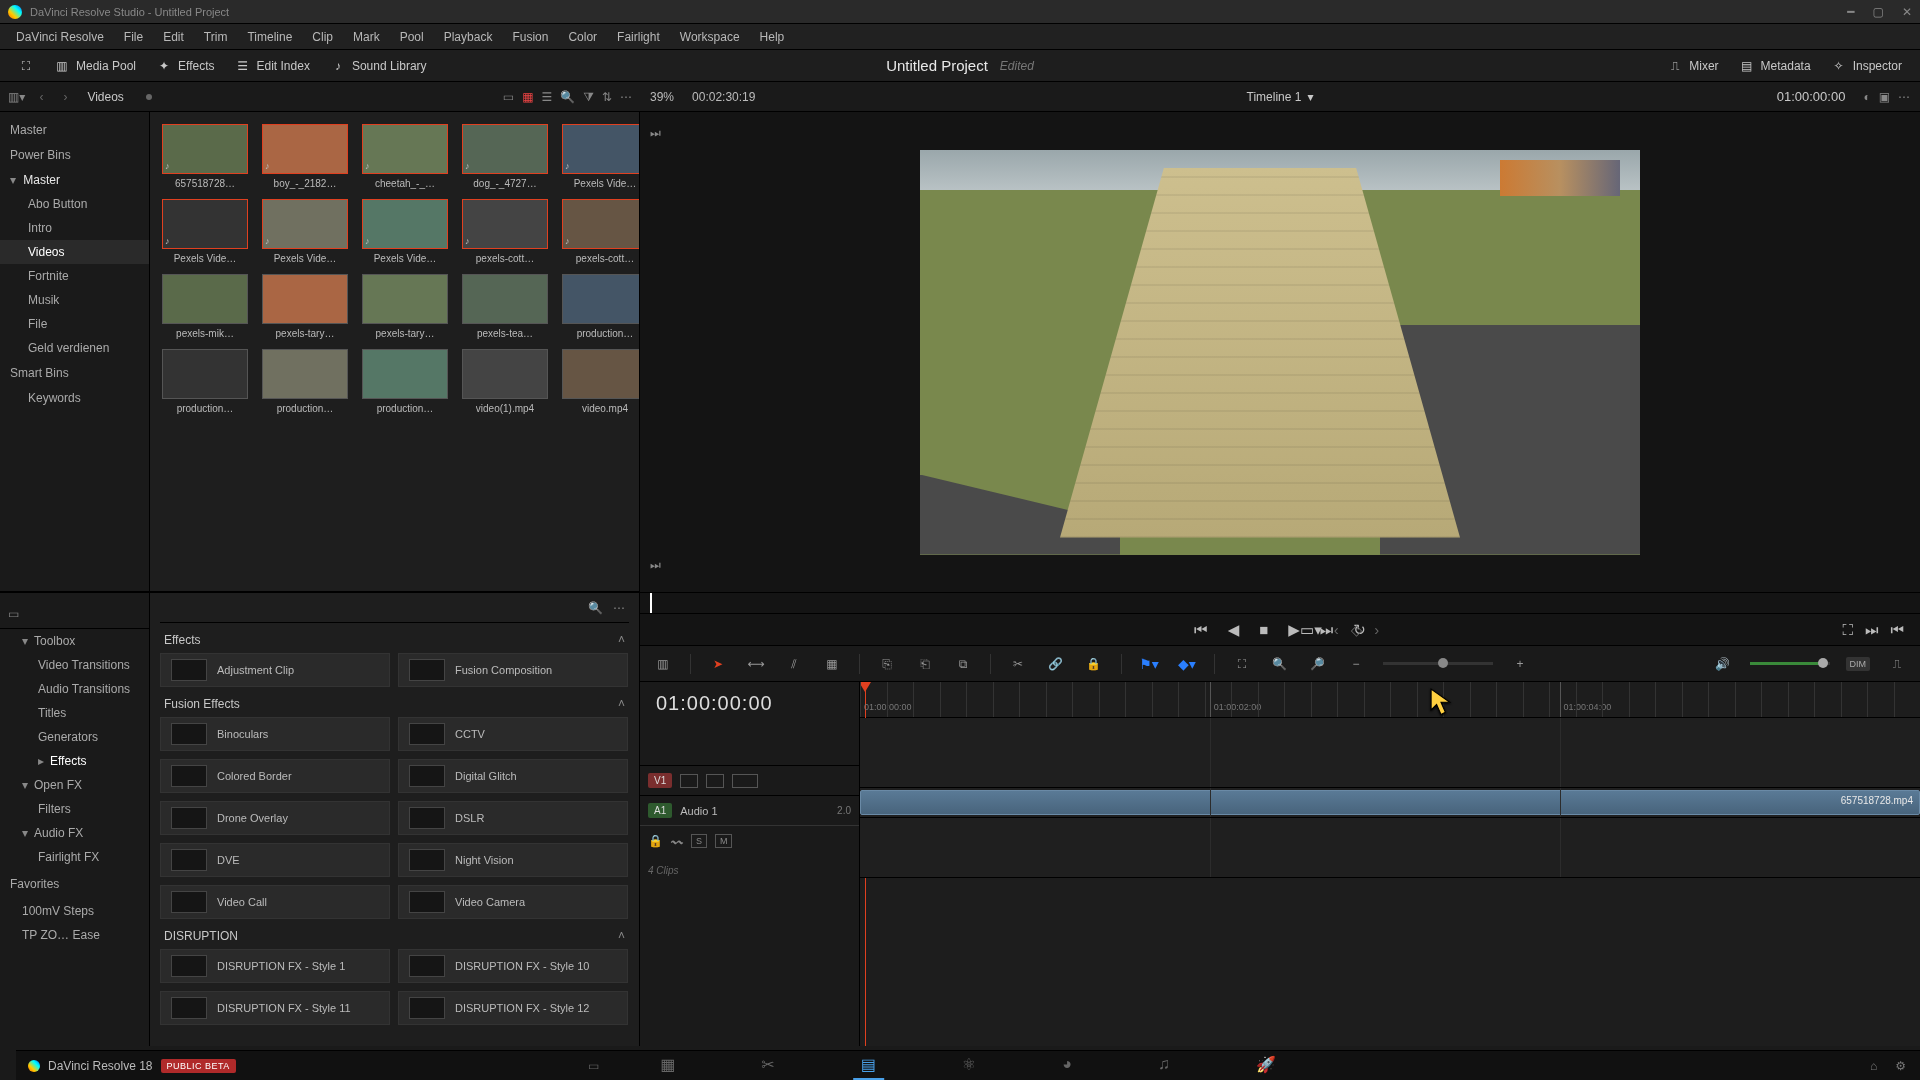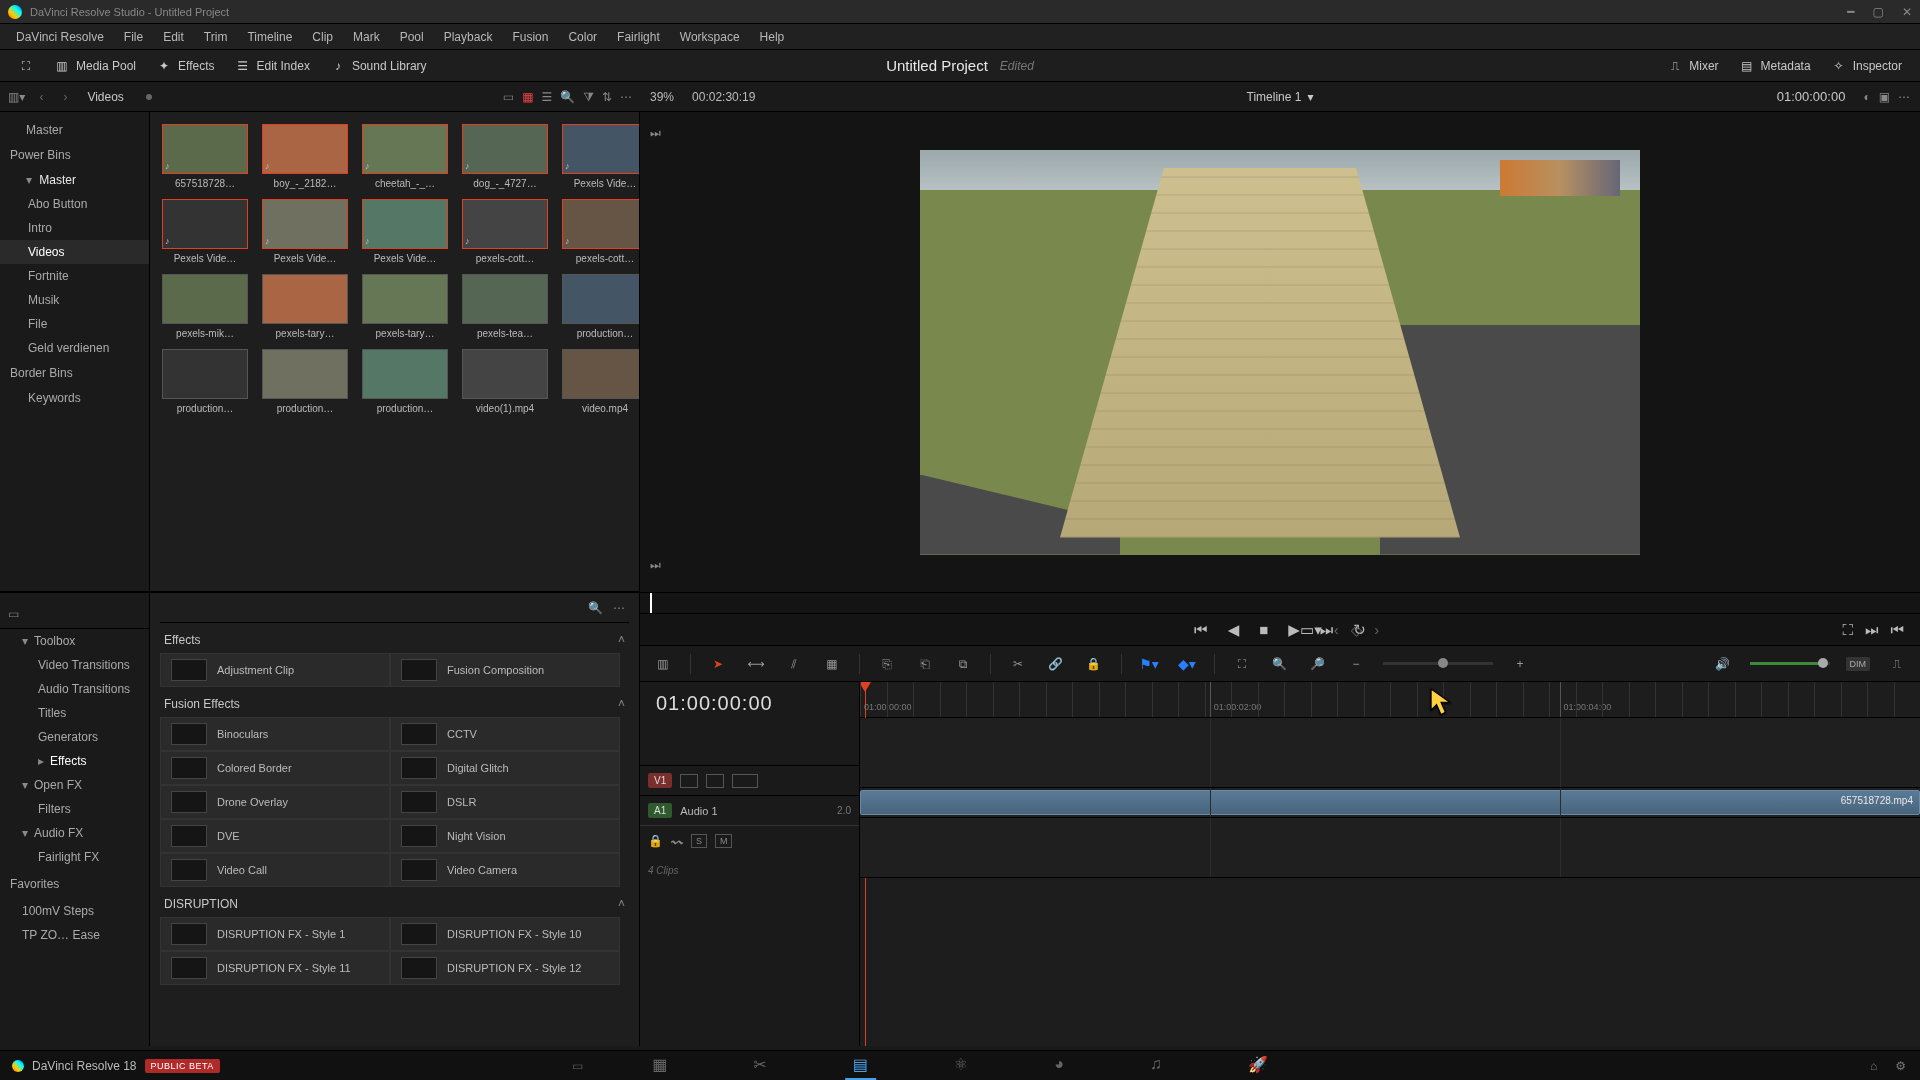--- a/index.html
+++ b/index.html
@@ -45,21 +45,21 @@
 .main { display:flex; height:calc(1080px - 28px - 26px - 32px - 30px - 30px); }
 
 
 .leftcol { width:640px; display:flex; flex-direction:column; border-right:1px solid #000; }
 
 
 .pool-row { display:flex; height:480px; border-bottom:1px solid #000; }
 .bin-tree { width:150px; background:#1a1a1a; border-right:1px solid #000; overflow:auto; padding-top:6px; }
 .bin-tree .hdr { color:#aaa; font-size:12px; padding:6px 10px; }
 .bin-tree .item { padding:5px 12px 5px 28px; color:#aaa; font-size:12px; cursor:pointer; }
-.bin-tree .item.root { padding-left:26px; }
+.bin-tree .item.root { padding-left:10px; }
 .bin-tree .item.active { background:#2a2a2a; color:#fff; }
 .bin-tree .item.sel { color:#e8e8e8; }
 .bin-tree .item .arrow { display:inline-block; width:10px; color:#888; }
 
 .thumb-grid { flex:1; background:#1e1e1e; padding:12px; overflow:auto; }
 .thumb-grid .row { display:flex; gap:14px; margin-bottom:10px; }
 .thumb { width:86px; display:flex; flex-direction:column; align-items:center; cursor:pointer; }
 .thumb .img { width:86px; height:50px; background:#3a3a3a; border:1px solid #555; position:relative; }
 .thumb.sel .img { border:1px solid #e04020; }
 .thumb .img::after { content:""; position:absolute; bottom:2px; left:2px; width:10px; height:10px; }
@@ -71,21 +71,21 @@
 .fx-tree { width:150px; background:#1a1a1a; border-right:1px solid #000; padding-top:6px; overflow:auto; }
 .fx-tree .item { padding:5px 12px 5px 22px; color:#aaa; font-size:12px; cursor:pointer; }
 .fx-tree .item.sel { color:#fff; }
 .fx-tree .item .arrow { color:#888; display:inline-block; width:12px; }
 .fx-tree .hdr { color:#aaa; font-size:12px; padding:8px 10px; }
 
 .fx-list { flex:1; background:#1e1e1e; overflow:auto; padding:0 10px 10px; }
 .fx-list .search-row { height:30px; display:flex; align-items:center; justify-content:flex-end; gap:10px; color:#888; padding:0 4px; border-bottom:1px solid #000; }
 .fx-cat { color:#c8c8c8; font-size:12px; padding:10px 4px 6px; display:flex; justify-content:space-between; align-items:center; }
 .fx-cat .chev { color:#888; }
-.fx-items { display:flex; flex-wrap:wrap; }
+.fx-items { display:flex; flex-wrap:wrap; gap:8px; }
 .fx-item { width:230px; height:34px; background:#2a2a2a; border:1px solid #333; display:flex; align-items:center; gap:10px; padding:0 10px; cursor:pointer; }
 .fx-item .thumb-sm { width:36px; height:22px; background:#151515; border:1px solid #444; display:flex; align-items:center; justify-content:center; }
 .fx-item .name { color:#bbb; font-size:11px; }
 
 
 .rightcol { flex:1; display:flex; flex-direction:column; background:#141414; position:relative; }
 
 .viewer-area { height:480px; display:flex; align-items:center; justify-content:center; position:relative; background:#141414; }
 .viewer-area .frame { width:720px; height:405px; background:#2a2a2a; position:relative; overflow:hidden; }
 .viewer-area .side-btn { position:absolute; color:#888; cursor:pointer; }
@@ -146,21 +146,21 @@
 .tracks { position:relative; }
 .track-row { height:30px; border-bottom:1px solid #000; position:relative; background:#1f1f1f;text-align:right; }
 .track-row.audio-row { height:60px; }
 .clip { position:absolute; top:2px; bottom:2px; background:linear-gradient(#5a7a96,#48647c); border:1px solid #6a8aa6; color:#e8e8e8; font-size:10px; padding:4px 6px; border-radius:2px; }
 .track-grid { position:absolute; top:0; bottom:0; border-left:1px solid #2c2c2c; }
 
 .cursor-arrow { position:absolute; width:22px; height:28px; pointer-events:none; z-index:999; }
 .cursor-arrow svg { filter:drop-shadow(0 1px 1px #000); }
 
 
-.pagebar { position:fixed; bottom:0; left:0; right:0; height:30px; background:#111; display:flex; align-items:center; border-top:1px solid #000; }
+.pagebar { position:fixed; bottom:0; left:16px; right:0; height:30px; background:#111; display:flex; align-items:center; border-top:1px solid #000; }
 .pagebar .app-label { display:flex; align-items:center; gap:8px; padding:0 12px; color:#bbb; font-size:12px; }
 .pagebar .app-label .dot { width:12px; height:12px; background:linear-gradient(45deg,#ff6b00,#ffcc00,#00ffff,#0066ff); border-radius:50%; }
 .pagebar .badge { background:#b02a2a; color:#fff; font-size:9px; padding:2px 6px; border-radius:2px; letter-spacing:0.5px; }
 .pagebar .pages { position:absolute; left:50%; transform:translateX(-50%); display:flex; gap:70px; }
 .pagebar .page { color:#666; cursor:pointer; font-size:16px; padding:4px 8px; }
 .pagebar .page.active { color:#49a0e8; border-bottom:2px solid #49a0e8; }
 .pagebar .right { margin-left:auto; display:flex; gap:18px; padding:0 14px; color:#777; }
 
 </style>
 </head>
@@ -281,21 +281,21 @@
           <span class="arrow">▾</span>
           <span>Master</span>
         </div>
         <div class="item">Abo Button</div>
         <div class="item">Intro</div>
         <div class="item active">Videos</div>
         <div class="item">Fortnite</div>
         <div class="item">Musik</div>
         <div class="item">File</div>
         <div class="item">Geld verdienen</div>
-        <div class="hdr">Border Bins</div>
+        <div class="hdr">Smart Bins</div>
         <div class="item">Keywords</div>
       </div>
 
       <div class="thumb-grid" id="clip-grid">
           <div class="row">
             <div class="thumb sel">
               <div class="img" style="background: rgb(90, 106, 74);">
                 <span class="audio-badge">♪</span>
               </div>
               <div class="lbl">657518728…</div>

